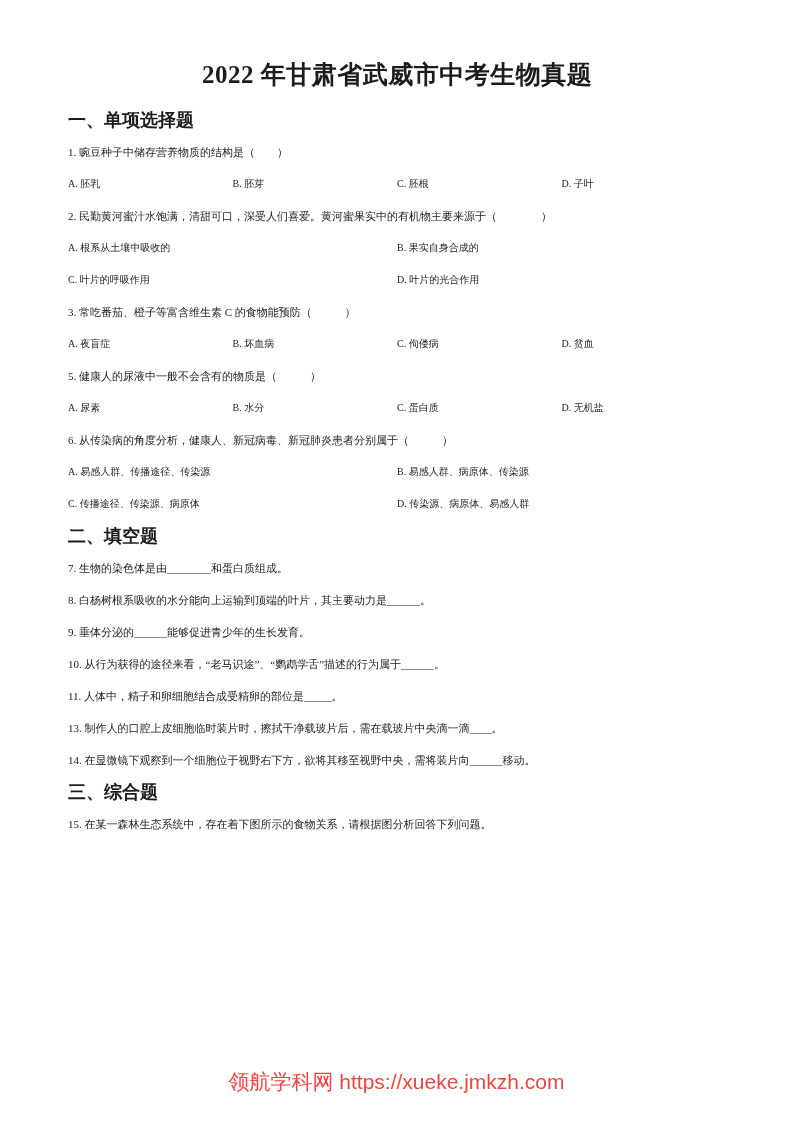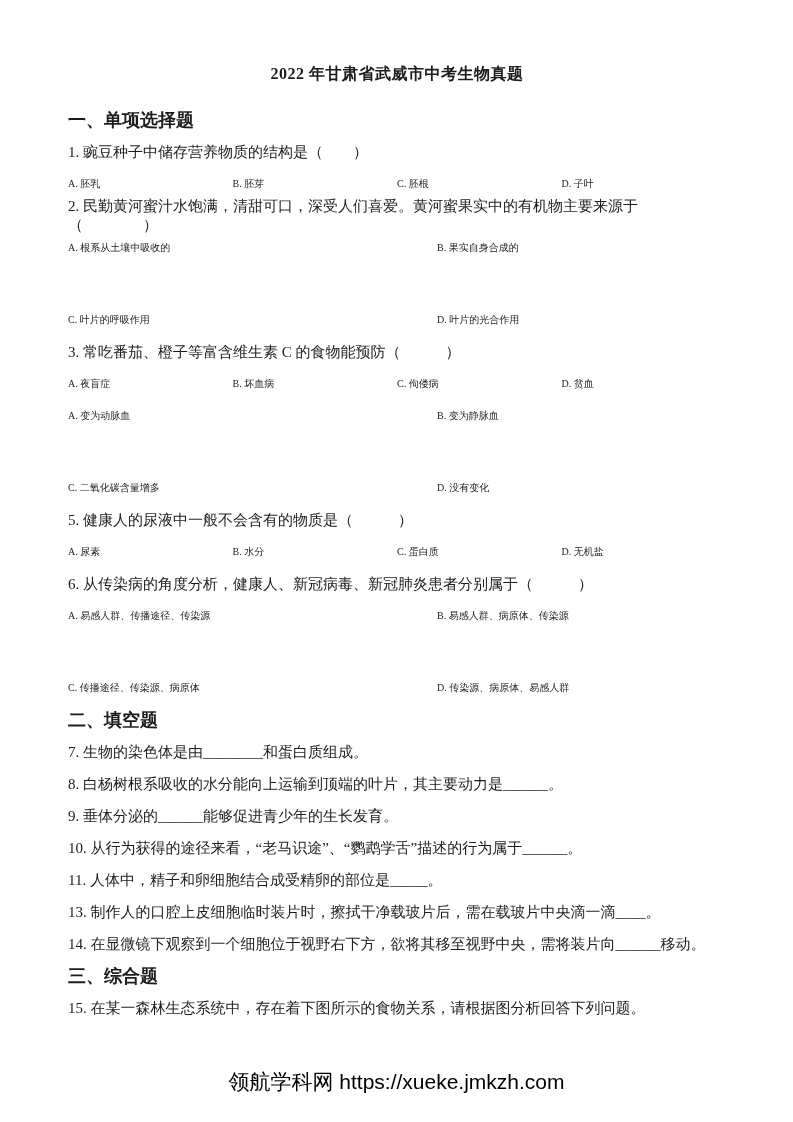--- a/index.html
+++ b/index.html
@@ -21,56 +21,56 @@
     left: 68px;
     top: 56px;
     width: 658px;
   }
   .doc-title {
     margin: 0 0 12px 0;
     height: 36px;
     display: flex;
     align-items: center;
     justify-content: center;
-    font-size: 16px;
+    font-size: 25px;
     font-weight: 700;
     letter-spacing: 0.5px;
     font-family: Liberation Serif, serif;
   }
   .sec-heading {
     height: 32px;
     display: flex;
     align-items: center;
     font-size: 18px;
     font-weight: 700;
     font-family: "Liberation Sans", sans-serif;
   }
   .line {
     height: 32px;
     display: flex;
     align-items: center;
-    font-size: 15px;
+    font-size: 11px;
     white-space: pre-wrap;
   }
   .opts {
     display: grid;
     grid-auto-rows: 32px;
     align-items: center;
     font-size: 10px;
   }
   .cols4 { grid-template-columns: 25% 25% 25% 25%; }
-  .cols2 { grid-template-columns: 50% 50%; gap: 40px; }
+  .cols2 { grid-template-columns: 50% 50%; }
   .footer {
     position: absolute;
     left: 0;
     right: 0;
     top: 1068px;
     text-align: center;
     font-size: 21px;
-    color: #000000;
+    color: #ef4444;
     font-family: "Liberation Sans", sans-serif;
   }
 </style>
 </head>
 <body>
 
 <div class="page">
   <div class="content">
 
     <h1 class="doc-title">2022 年甘肃省武威市中考生物真题</h1>
@@ -94,26 +94,20 @@
     </div>
 
     <div class="line">3. 常吃番茄、橙子等富含维生素 C 的食物能预防（　　　）</div>
     <div class="opts cols4">
       <span>A. 夜盲症</span>
       <span>B. 坏血病</span>
       <span>C. 佝偻病</span>
       <span>D. 贫血</span>
     </div>
 
-    <div class="opts cols2">
-      <span>A. 变为动脉血</span>
-      <span>B. 变为静脉血</span>
-      <span>C. 二氧化碳含量增多</span>
-      <span>D. 没有变化</span>
-    </div>
 
     <div class="line">5. 健康人的尿液中一般不会含有的物质是（　　　）</div>
     <div class="opts cols4">
       <span>A. 尿素</span>
       <span>B. 水分</span>
       <span>C. 蛋白质</span>
       <span>D. 无机盐</span>
     </div>
 
     <div class="line">6. 从传染病的角度分析，健康人、新冠病毒、新冠肺炎患者分别属于（　　　）</div>

